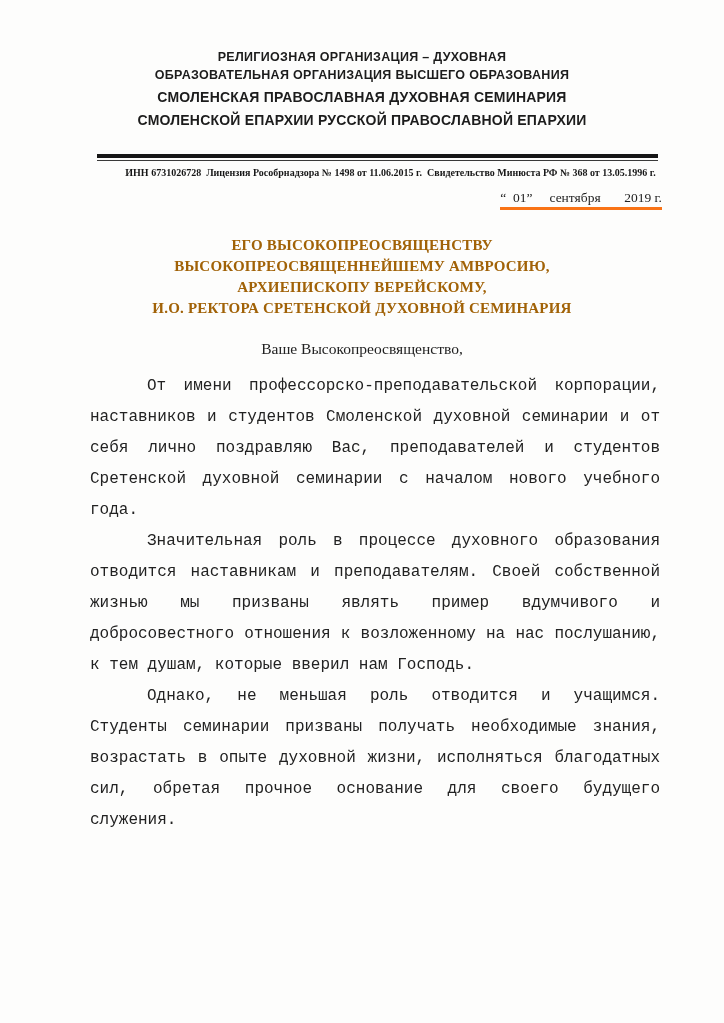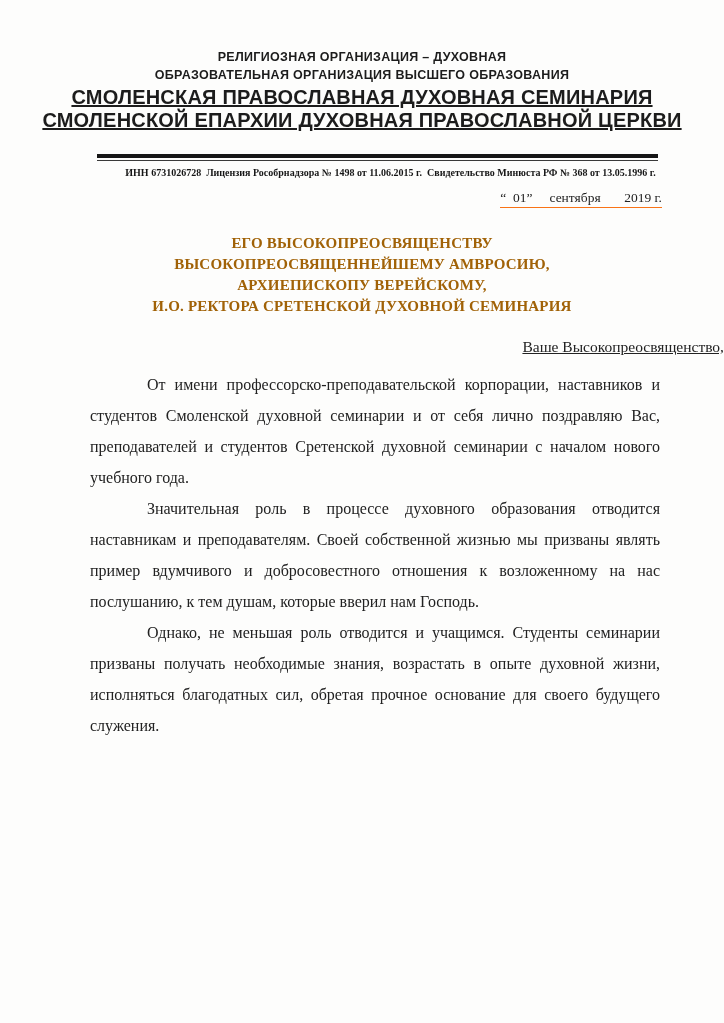--- a/index.html
+++ b/index.html
@@ -15,21 +15,21 @@
   }
   
   .lh{
     padding-top:48px;
     text-align:center;
     font-family:"Liberation Sans","DejaVu Sans",sans-serif;
     font-weight:bold;
     color:#1c1c1c;
   }
   .lh .org{font-size:12.5px;line-height:18px;letter-spacing:.3px;}
-  .lh .sem{font-size:20px;line-height:20px;letter-spacing:.2px;margin-top:3px;text-decoration:underline;}
+  .lh .sem{font-size:14px;line-height:20px;letter-spacing:.2px;margin-top:3px;}
   
   .contacts{
     display:flex;justify-content:space-between;
     margin:14px 60px 0 95px;
     font-size:12.5px;line-height:17px;
     color:#222;
   }
   .contacts .col{text-align:center;white-space:pre;}
   
   .rule-wrap{margin:10px 66px 0 97px;}
@@ -39,62 +39,62 @@
     margin:6px 40px 0 97px;
     text-align:center;
     font-size:10px;font-weight:bold;
     color:#161616;white-space:pre;
   }
   
   .date-row{margin:10px 62px 0 0;text-align:right;}
   .date{
     display:inline-block;
     font-size:13.5px;color:#222;
-    border-bottom:1px solid #f97316;
+    border-bottom:3px solid #f97316;
     padding-bottom:1px;
     white-space:pre;
   }
   
   .addressee{
     margin-top:25px;
     text-align:center;
     font-weight:bold;
     font-size:15px;line-height:21px;
     color:#a16207;letter-spacing:.2px;
   }
   
   .salutation{
     margin-top:19px;
-    text-align:right;
+    text-align:center;
     font-size:15.5px;line-height:22px;
     color:#222;
-    text-decoration:underline;
   }
   
   .body{
     margin:11px 64px 0 90px;
     font-size:16px;line-height:31px;
     color:#222;
   }
   .body p{
     margin:0;
     text-align:justify;
     text-indent:57px;
+    font-family:Liberation Mono, monospace;
   }
 </style>
 </head>
 <body>
 
 <div class="page">
 
   <div class="lh">
     <div class="org">РЕЛИГИОЗНАЯ ОРГАНИЗАЦИЯ – ДУХОВНАЯ</div>
     <div class="org">ОБРАЗОВАТЕЛЬНАЯ ОРГАНИЗАЦИЯ ВЫСШЕГО ОБРАЗОВАНИЯ</div>
     <div class="sem">СМОЛЕНСКАЯ ПРАВОСЛАВНАЯ ДУХОВНАЯ СЕМИНАРИЯ</div>
-    <div class="sem">СМОЛЕНСКОЙ ЕПАРХИИ ДУХОВНАЯ ПРАВОСЛАВНОЙ ЦЕРКВИ</div>
+    <div class="sem">СМОЛЕНСКОЙ ЕПАРХИИ РУССКОЙ ПРАВОСЛАВНОЙ ЕПАРХИИ</div>
   </div>
 
   <div class="contacts">
   </div>
 
   <div class="rule-wrap">
     <div class="rule-thick"></div>
     <div class="rule-thin"></div>
   </div>
 

